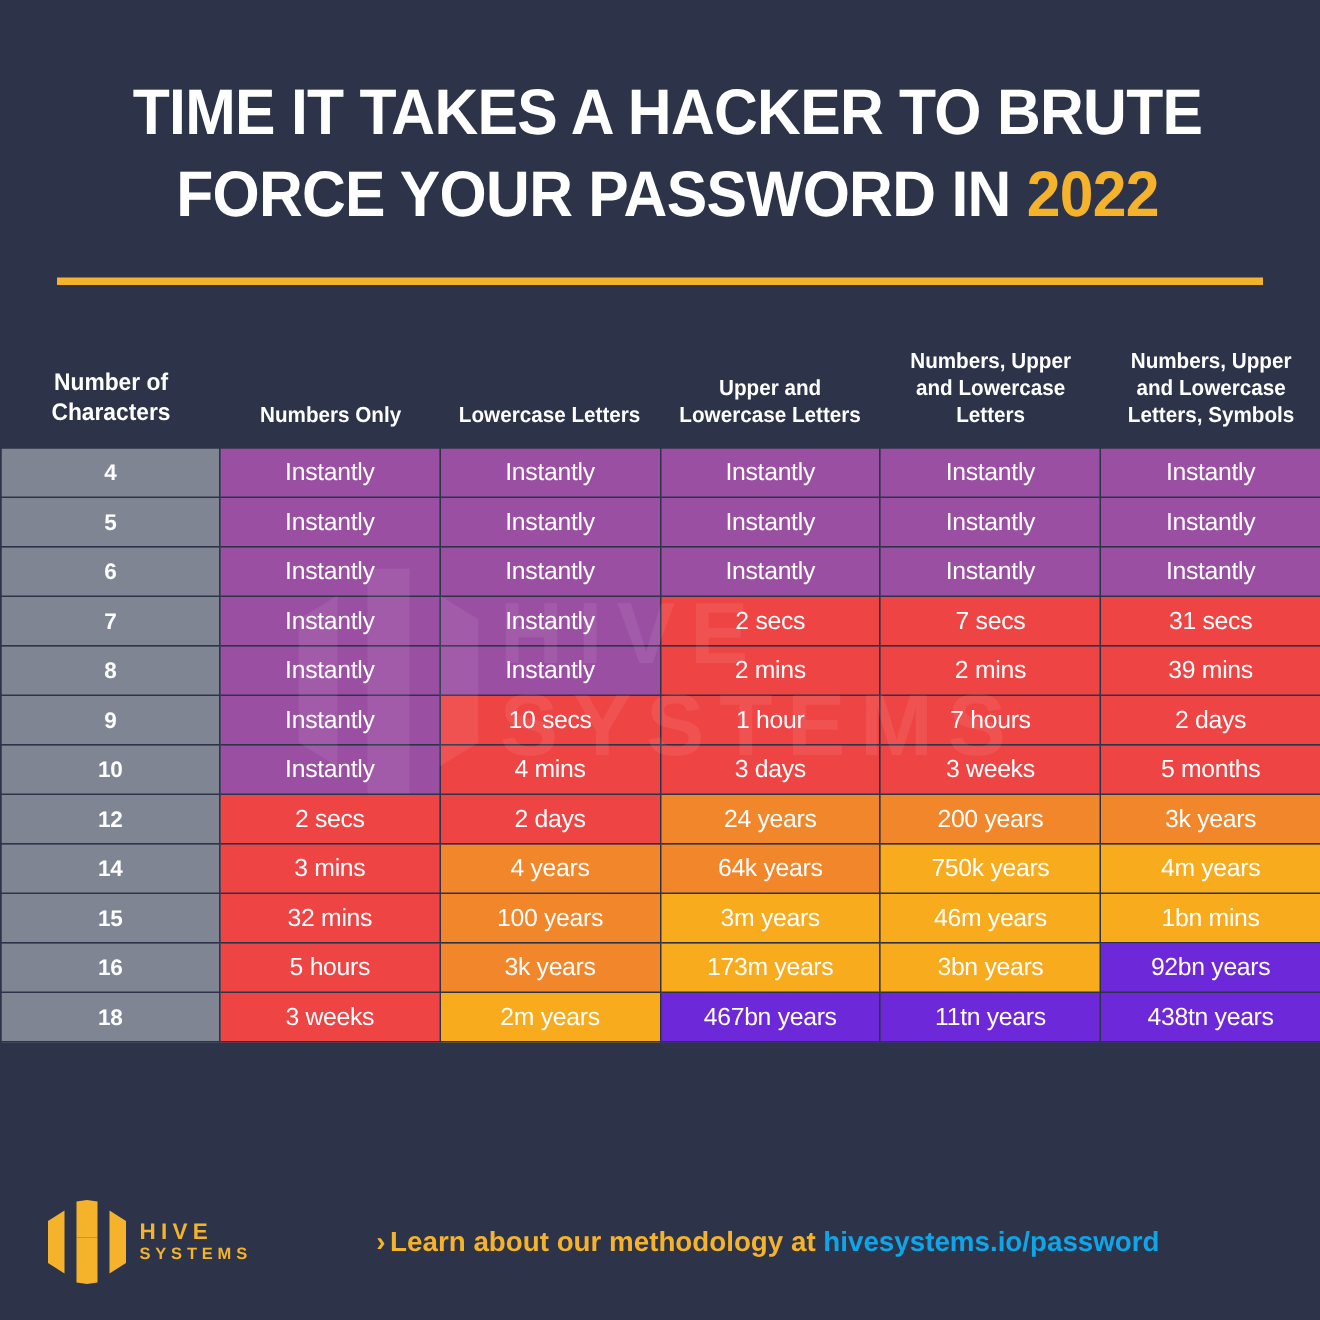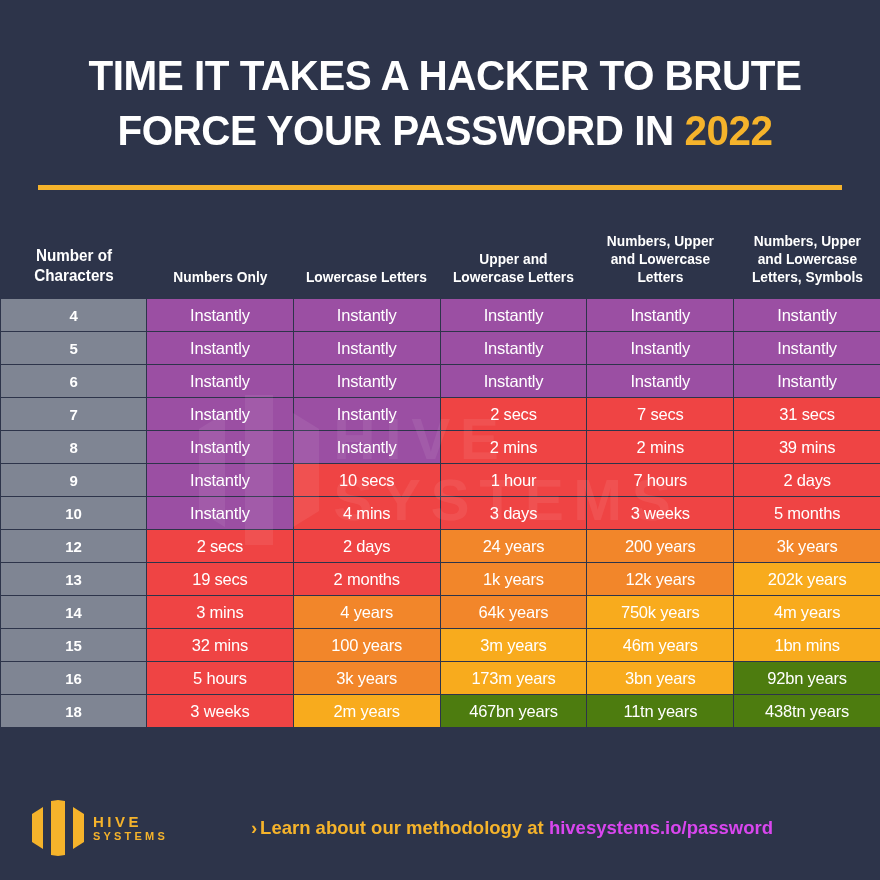--- a/index.html
+++ b/index.html
@@ -84,21 +84,21 @@
     font-weight: bold;
     font-size: 15px;
     background: #7f8593;
   }
 
   
   td.sev-purple { background: #9b4fa3; }
   td.sev-red    { background: #ef4444; }
   td.sev-orange { background: #f2862a; }
   td.sev-amber  { background: #f8ab1d; }
-  td.sev-green  { background: #4d7c0f; }
+  td.sev-green  { background: #6d28d9; }
 
   
   .watermark {
     position: absolute;
     left: 0; top: 0;
     width: 880px;
     height: 100%;
     pointer-events: none;
     opacity: 0.07;
     display: flex;
@@ -154,21 +154,21 @@
   .cta {
     flex: 1;
     text-align: center;
     margin-right: 24px;
     font-size: 18.5px;
     font-weight: bold;
     color: #f5b32b;
     white-space: nowrap;
   }
   .cta .chev { margin-right: 3px; font-weight: bold; }
-  .cta .url { color: #d946ef; }
+  .cta .url { color: #0ea5e9; }
 </style>
 </head>
 <body>
 
 <div class="title-block">
   <h1 class="title">
     <span>TIME IT TAKES A HACKER TO BRUTE</span><br>
     <span>FORCE YOUR PASSWORD IN </span><span class="year">2022</span>
   </h1>
 </div>
@@ -268,28 +268,20 @@
         </tr>
         <tr>
           <td class="num">12</td>
           <td class="sev-red">2 secs</td>
           <td class="sev-red">2 days</td>
           <td class="sev-orange">24 years</td>
           <td class="sev-orange">200 years</td>
           <td class="sev-orange">3k years</td>
         </tr>
         <tr>
-          <td class="num">13</td>
-          <td class="sev-red">19 secs</td>
-          <td class="sev-red">2 months</td>
-          <td class="sev-orange">1k years</td>
-          <td class="sev-orange">12k years</td>
-          <td class="sev-amber">202k years</td>
-        </tr>
-        <tr>
           <td class="num">14</td>
           <td class="sev-red">3 mins</td>
           <td class="sev-orange">4 years</td>
           <td class="sev-orange">64k years</td>
           <td class="sev-amber">750k years</td>
           <td class="sev-amber">4m years</td>
         </tr>
         <tr>
           <td class="num">15</td>
           <td class="sev-red">32 mins</td>

